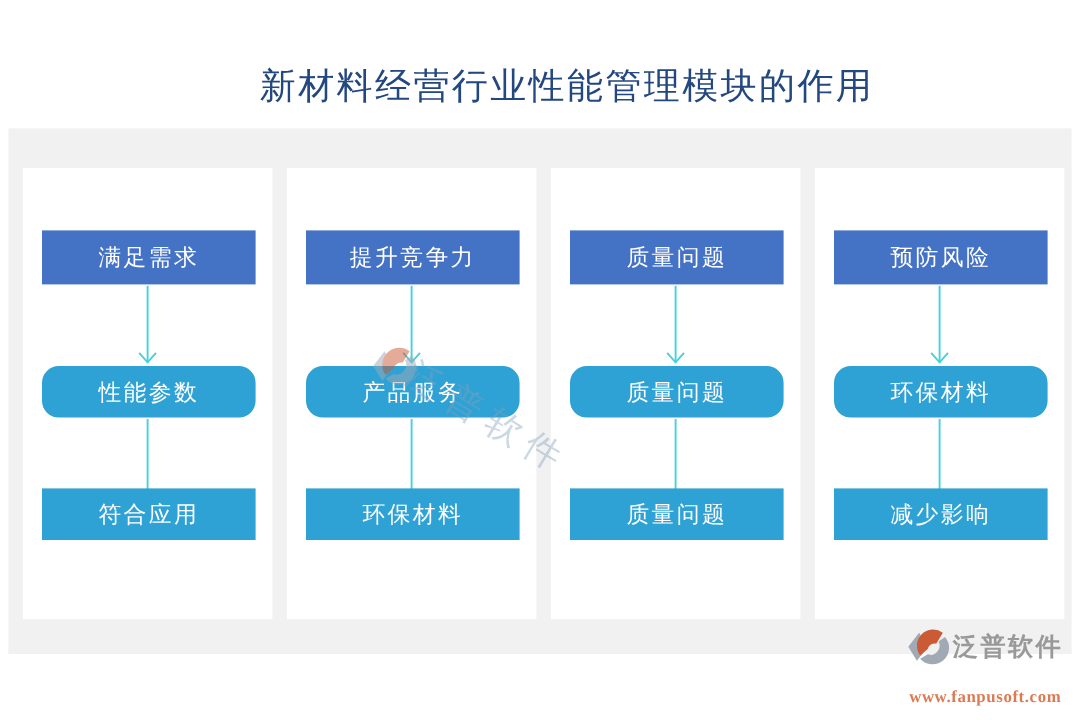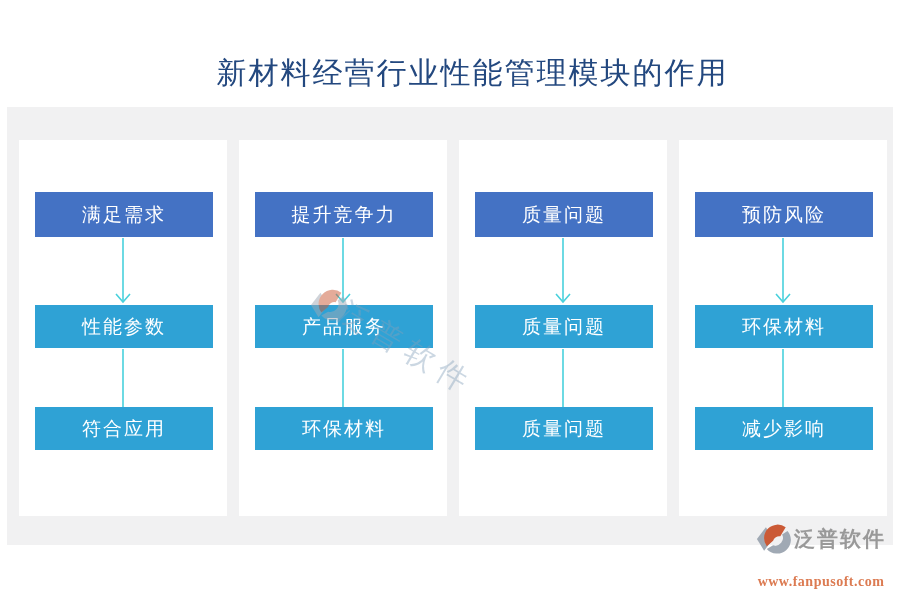--- a/index.html
+++ b/index.html
@@ -26,21 +26,21 @@
     flex:1;background:#ffffff;position:relative;
   }
   .step{
     position:absolute;left:16px;right:14px;height:45px;
     display:flex;align-items:center;justify-content:center;
     color:#ffffff;font-size:19px;letter-spacing:2px;
     font-family:"Liberation Serif","DejaVu Serif",serif;
   }
   .step.primary{top:52px;background:#4472c4;}
   .step.secondary{height:43px;background:#2fa2d5;}
-  .step.row2{top:165px;}
+  .step.row2{top:165px;border-radius:14px;}
   .step.row3{top:267px;}
   .arrow{
     position:absolute;left:50%;transform:translateX(-50%);
   }
   .arrow.a1{top:98px;}
   .arrow.a2{top:209px;}
   .arrow line,.arrow polyline{
     stroke:#48d1dc;stroke-width:1.6;fill:none;
   }
   .watermark{

